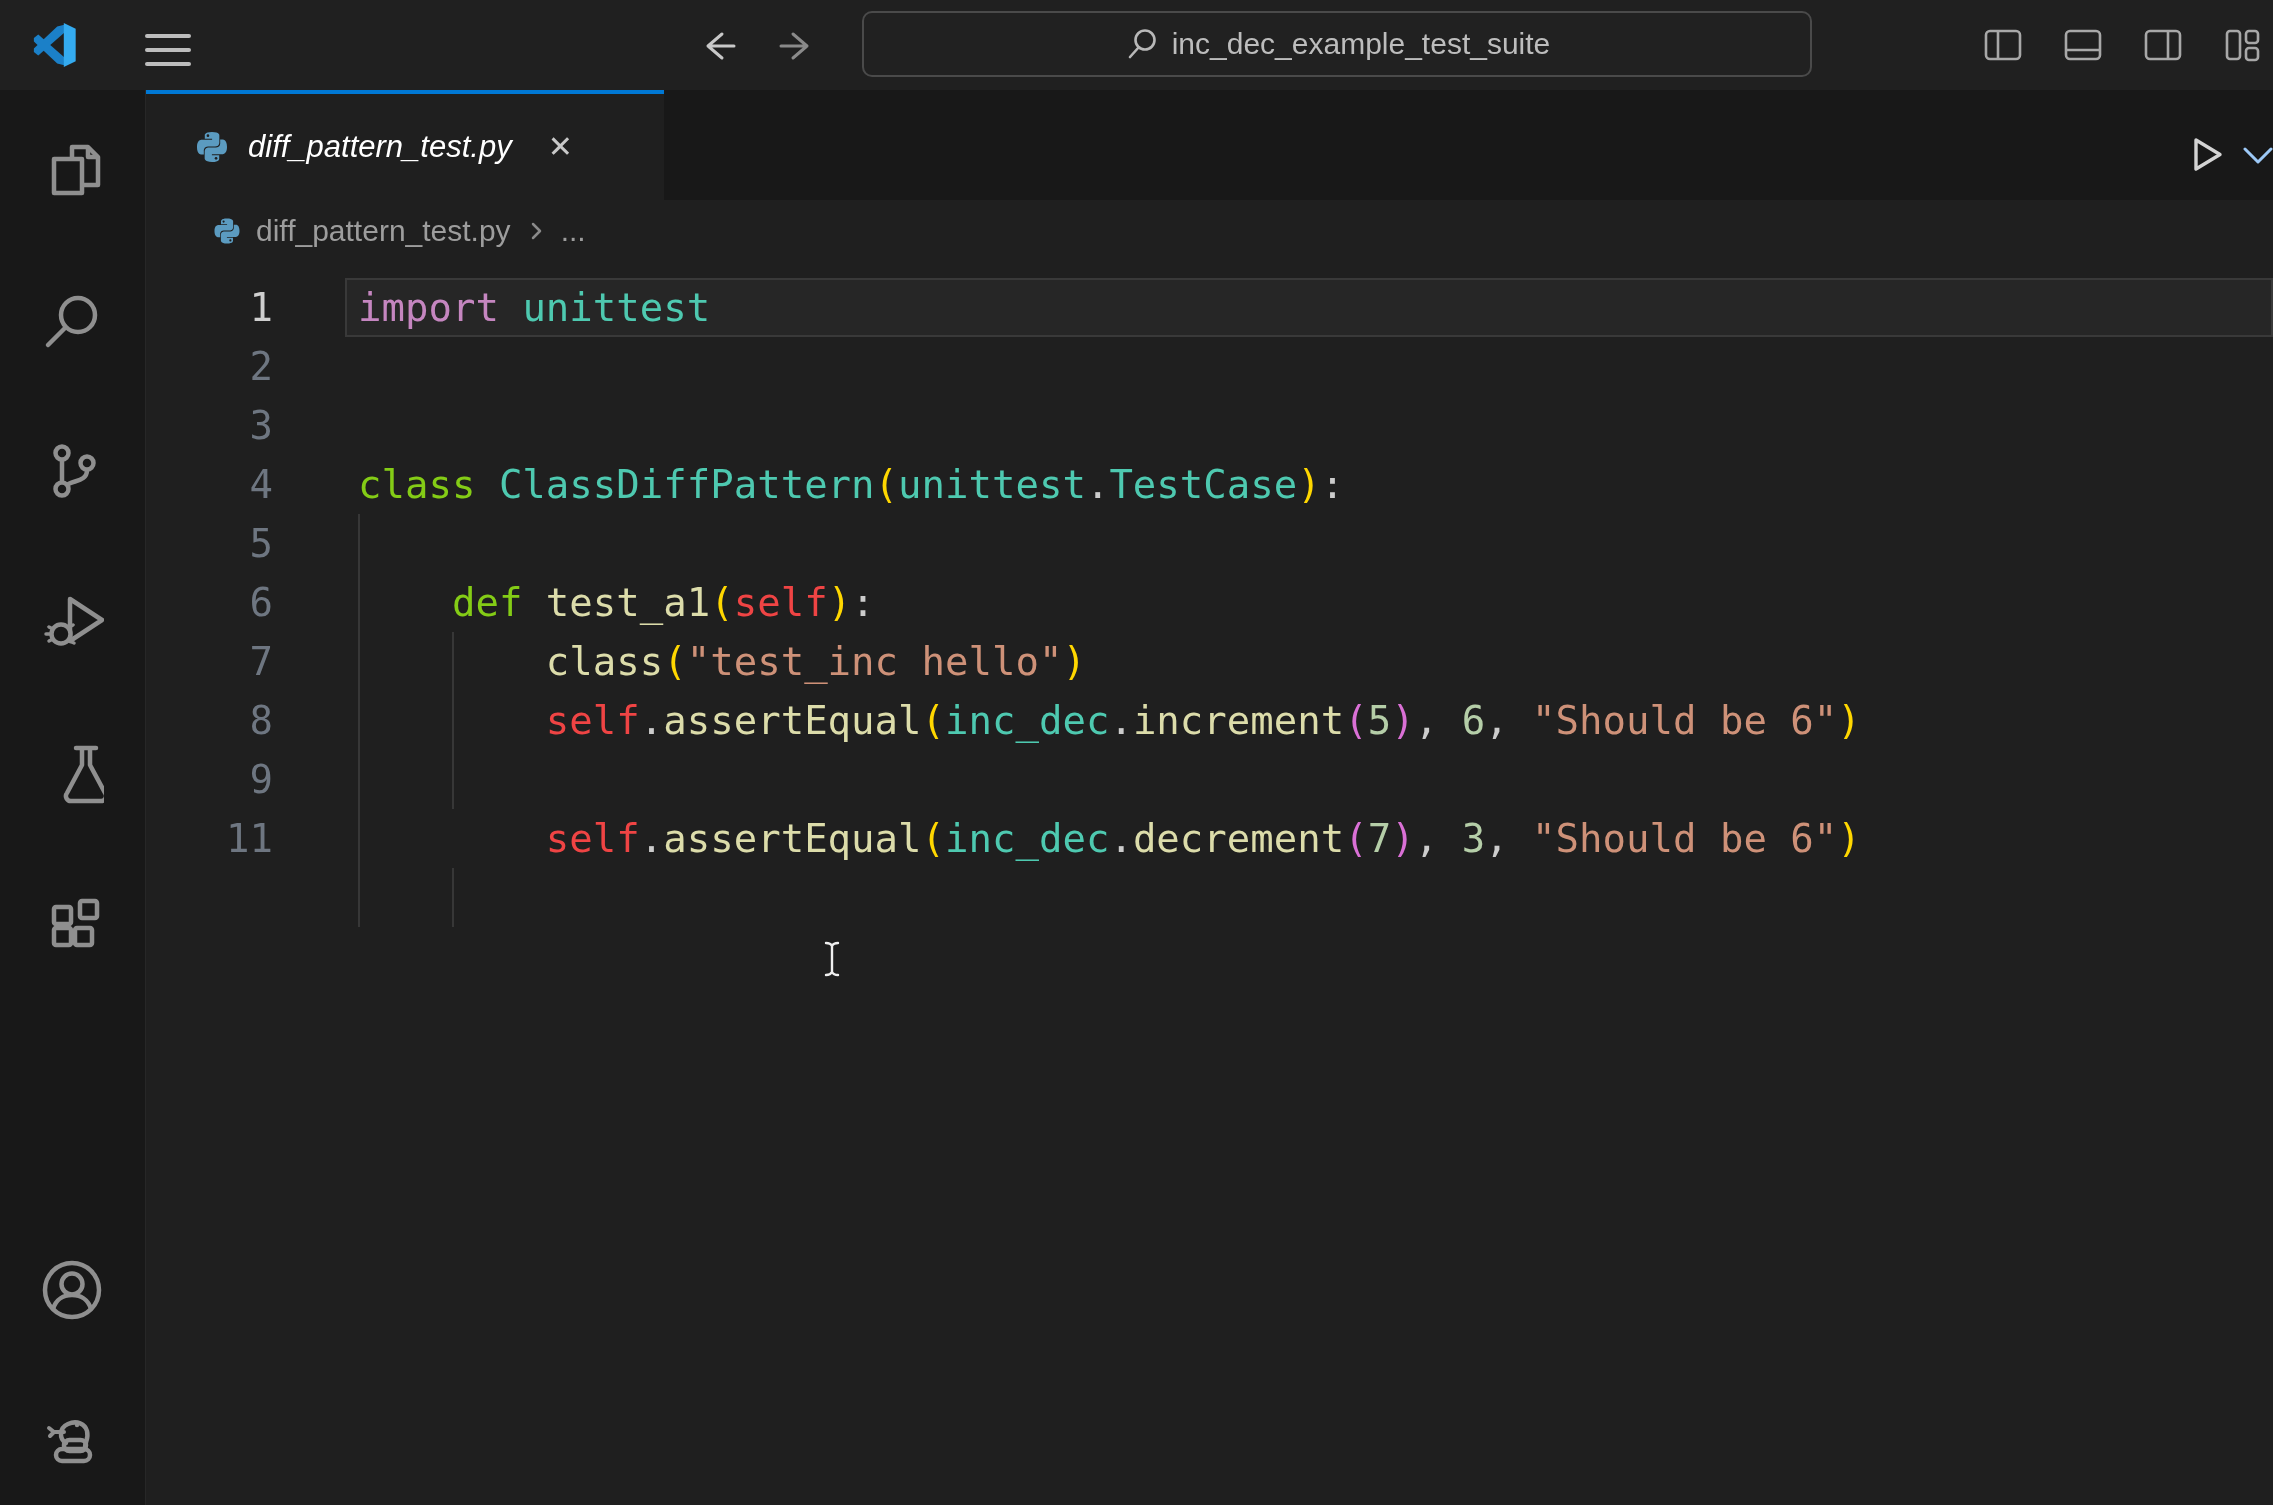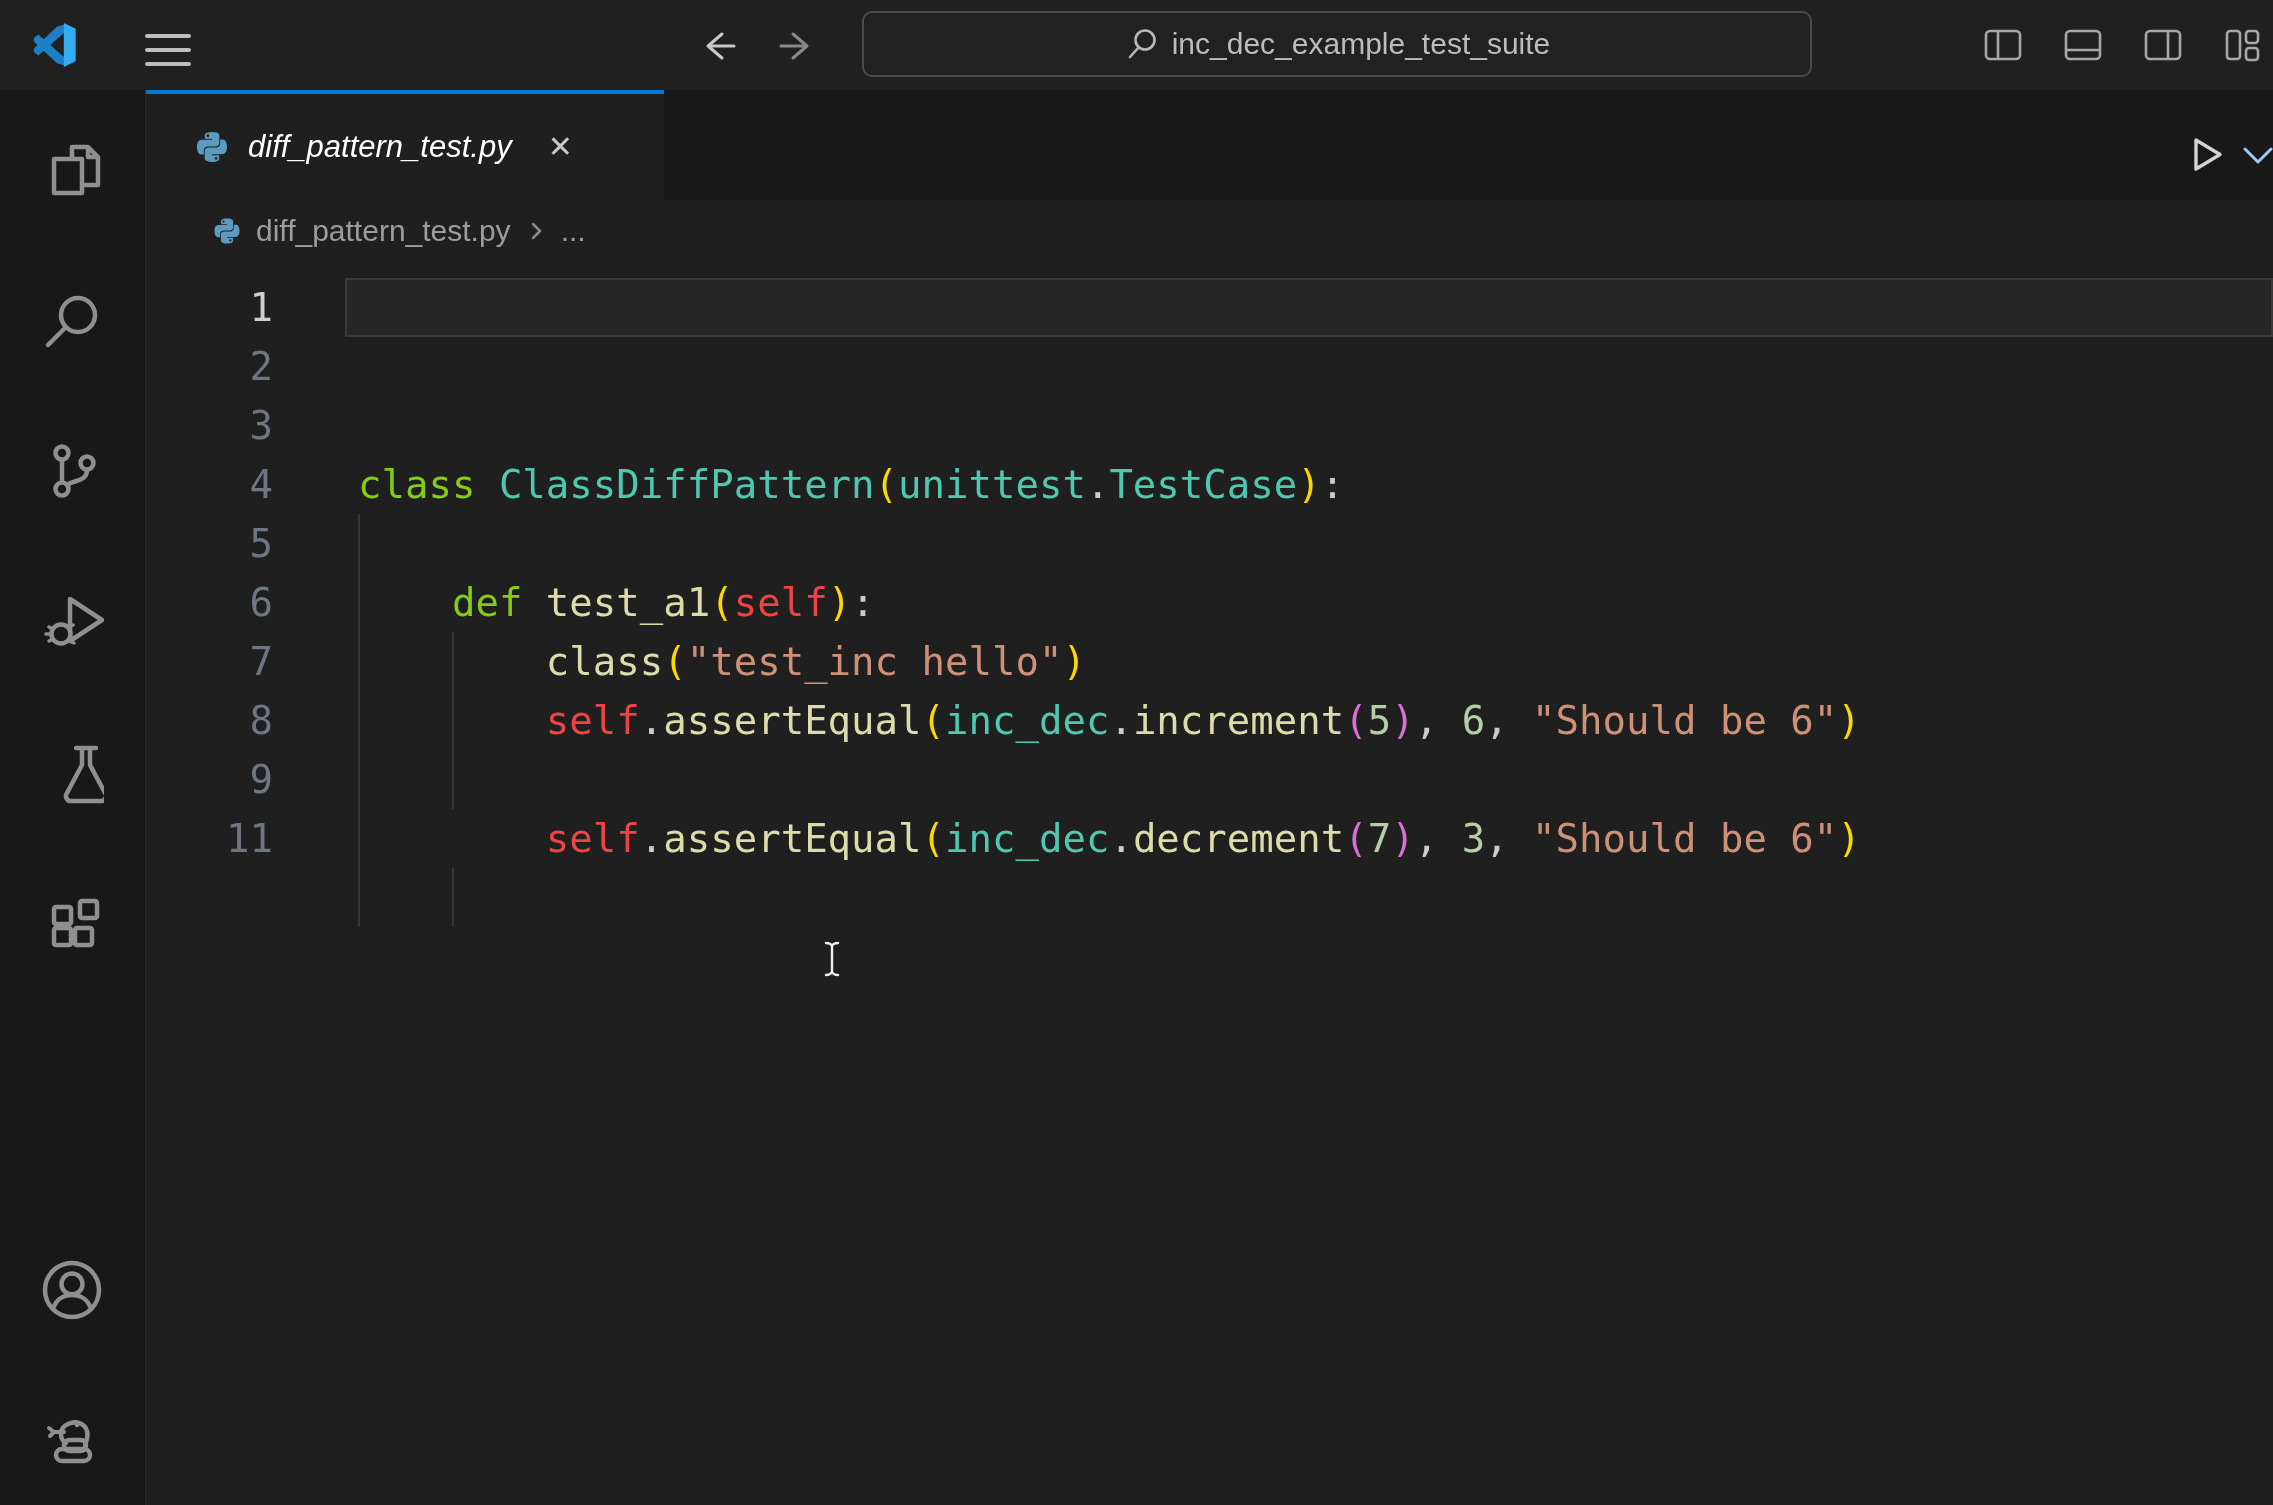--- a/index.html
+++ b/index.html
@@ -222,21 +222,21 @@
       </svg>
       <span>...</span>
     </div>
 
     <div id="code-area">
       <div id="current-line"></div>
       <div class="indent-guide" style="left:212px;top:242px;height:413px;"></div>
       <div class="indent-guide" style="left:306px;top:360px;height:177px;"></div>
       <div class="indent-guide" style="left:306px;top:596px;height:59px;"></div>
       <div id="code-lines">
-          <div class="code-row"><span class="gutter active">1</span></div>
+          <div class="code-row"><span class="gutter active">1</span><span class="code-text"><span class="tk-kw">import</span><span class="tk-pln"> </span><span class="tk-type">unittest</span></span></div>
           <div class="code-row"><span class="gutter">2</span></div>
           <div class="code-row"><span class="gutter">3</span><span class="code-text"></span></div>
           <div class="code-row"><span class="gutter">4</span><span class="code-text"><span class="tk-ctrl">class</span><span class="tk-pln"> </span><span class="tk-type">ClassDiffPattern</span><span class="tk-br1">(</span><span class="tk-type">unittest</span><span class="tk-pln">.</span><span class="tk-type">TestCase</span><span class="tk-br1">)</span><span class="tk-pln">:</span></span></div>
           <div class="code-row"><span class="gutter">5</span><span class="code-text"></span></div>
           <div class="code-row"><span class="gutter">6</span><span class="code-text"><span class="tk-pln">    </span><span class="tk-ctrl">def</span><span class="tk-pln"> </span><span class="tk-fn">test_a1</span><span class="tk-br1">(</span><span class="tk-self">self</span><span class="tk-br1">)</span><span class="tk-pln">:</span></span></div>
           <div class="code-row"><span class="gutter">7</span><span class="code-text"><span class="tk-pln">        </span><span class="tk-fn">class</span><span class="tk-br1">(</span><span class="tk-str">"test_inc hello"</span><span class="tk-br1">)</span></span></div>
           <div class="code-row"><span class="gutter">8</span><span class="code-text"><span class="tk-pln">        </span><span class="tk-self">self</span><span class="tk-pln">.</span><span class="tk-fn">assertEqual</span><span class="tk-br1">(</span><span class="tk-type">inc_dec</span><span class="tk-pln">.</span><span class="tk-fn">increment</span><span class="tk-br2">(</span><span class="tk-num">5</span><span class="tk-br2">)</span><span class="tk-pln">,</span><span class="tk-pln"> </span><span class="tk-num">6</span><span class="tk-pln">,</span><span class="tk-pln"> </span><span class="tk-str">"Should be 6"</span><span class="tk-br1">)</span></span></div>
           <div class="code-row"><span class="gutter">9</span><span class="code-text"></span></div>
           <div class="code-row"><span class="gutter">11</span><span class="code-text"><span class="tk-pln">        </span><span class="tk-self">self</span><span class="tk-pln">.</span><span class="tk-fn">assertEqual</span><span class="tk-br1">(</span><span class="tk-type">inc_dec</span><span class="tk-pln">.</span><span class="tk-fn">decrement</span><span class="tk-br2">(</span><span class="tk-num">7</span><span class="tk-br2">)</span><span class="tk-pln">,</span><span class="tk-pln"> </span><span class="tk-num">3</span><span class="tk-pln">,</span><span class="tk-pln"> </span><span class="tk-str">"Should be 6"</span><span class="tk-br1">)</span></span></div>
         </div>

